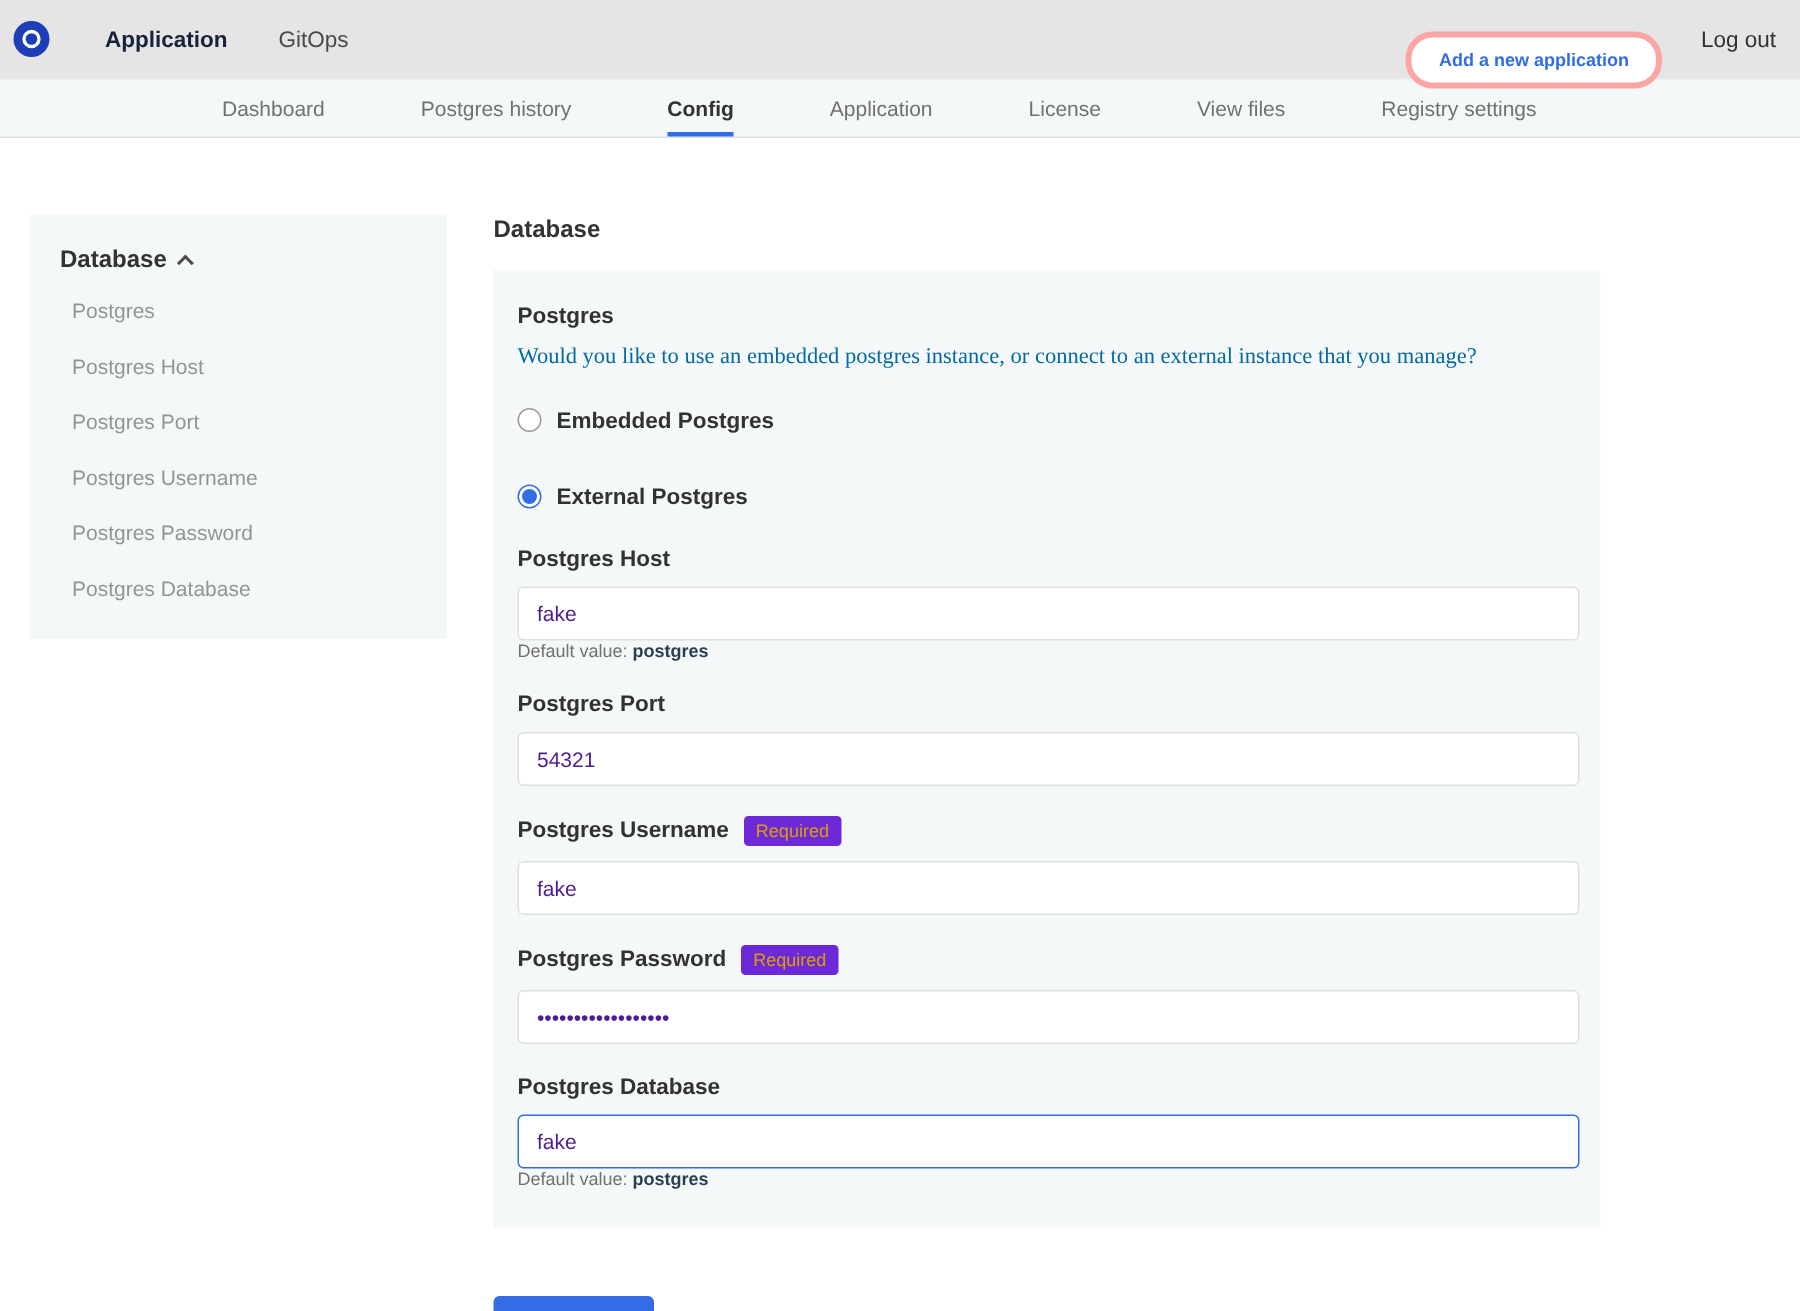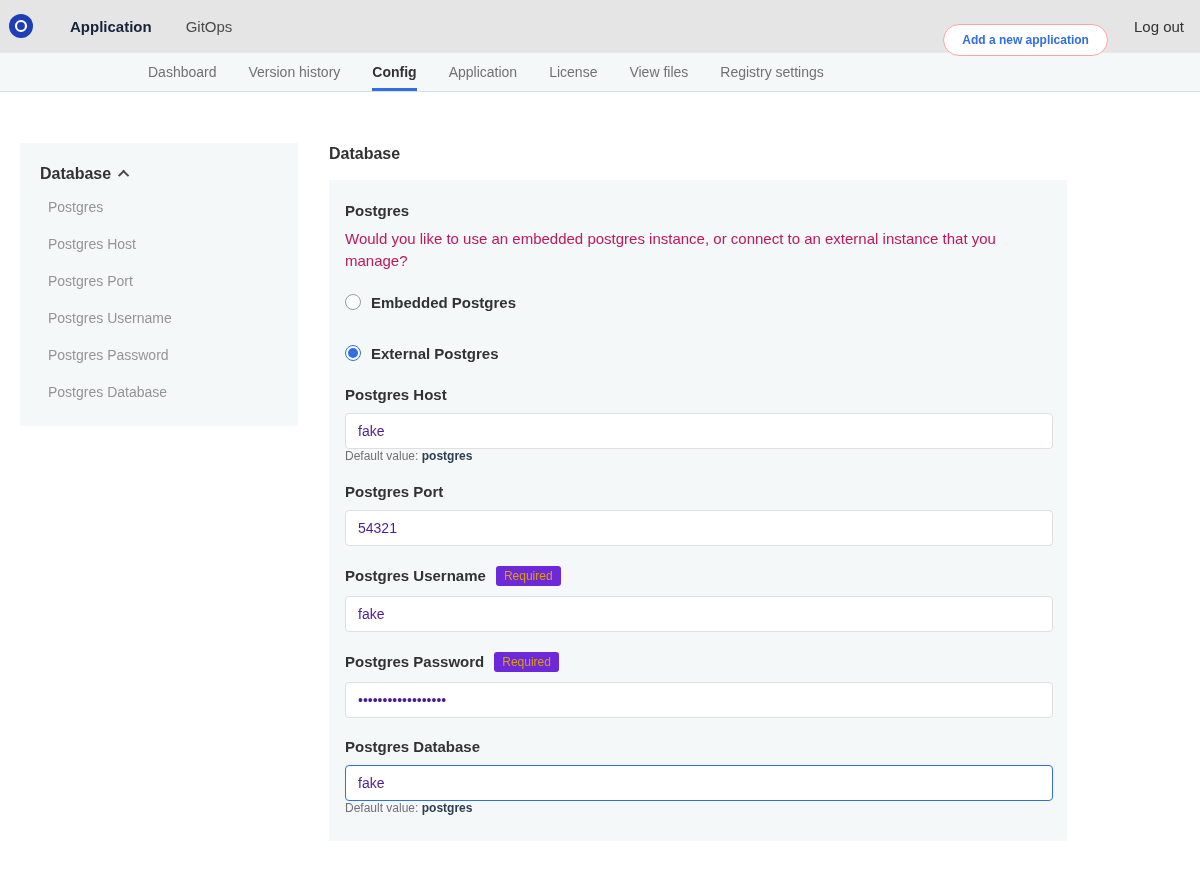--- a/index.html
+++ b/index.html
@@ -14,31 +14,31 @@
   
   .topnav {
     height:52px; display:flex; align-items:center;
     padding:0 16px 0 8px; background:#e5e5e5;
   }
   .logo { width:26px; height:26px; margin-right:34px; display:flex; align-items:center; }
   .top-tab { font-size:15px; margin-right:30px; cursor:pointer; color:#4a4a4a; padding:6px 2px; }
   .top-tab.active { color:#17233a; font-weight:600; }
   .topnav .spacer { flex:1; }
   .add-app-btn {
-    border:1px solid #fca5a5; color:#326de6; background:#fff;
+    border:4px solid #fca5a5; color:#326de6; background:#fff;
     font-family:inherit; font-size:12px; font-weight:bold;
     padding:8px 18px; border-radius:18px; cursor:pointer; margin-right:26px;margin-top:28px;
   }
   .logout { font-size:15px; color:#323232; cursor:pointer; }
 
   
   .subnav {
     height:40px; background:#f5f8f9;
     border-top:1px solid #e6eaec; border-bottom:1px solid #d9dfe2;
-    display:flex; align-items:stretch; padding-left:148px; gap:32px;
+    display:flex; align-items:stretch; padding-left:148px; gap:64px;
     font-size:14px; color:#717171;
   }
   .subnav-item { display:flex; align-items:center; cursor:pointer; border-bottom:3px solid transparent; padding-top:3px; }
   .subnav-item.active { color:#323232; font-weight:600; border-bottom-color:#326de6; }
 
   
   .content { display:flex; align-items:flex-start; margin-top:51px; }
 
   .sidebar {
     margin-left:20px; width:278px; background:#f5f8f9;
@@ -56,21 +56,21 @@
   .sidebar-list li {
     font-size:14px; color:#949494; margin-bottom:21px; cursor:pointer;
   }
   .sidebar-list li:last-child { margin-bottom:0; }
 
   .main { margin-left:31px; width:738px; flex:none; }
   .section-title { font-size:16px; font-weight:bold; margin:2px 0 17px 0; }
 
   .panel { background:#f5f8f9; padding:22px 14px 26px 16px; }
   .group-title { font-size:15px; font-weight:bold; margin-bottom:9px; }
-  .group-desc { font-size:15px; color:#be185d; line-height:1.45; margin-bottom:22px; }
+  .group-desc { font-size:15px; color:#0369a1; line-height:1.45; margin-bottom:22px;font-family:Liberation Serif, serif; }
 
   .radio-row { display:flex; gap:34px; margin-bottom:24px;flex-direction:column; }
   .radio-opt { display:flex; align-items:center; gap:10px; font-size:15px; font-weight:600; cursor:pointer; }
   .radio-dot {
     width:16px; height:16px; border-radius:50%; background:#fff;
     border:1px solid #9b9b9b; position:relative; flex:none;
   }
   .radio-dot.sel { border-color:#326de6; }
   .radio-dot.sel::after {
     content:""; position:absolute; left:2px; top:2px; right:2px; bottom:2px;
@@ -111,21 +111,21 @@
   </span>
   <span class="top-tab active">Application</span>
   <span class="top-tab">GitOps</span>
   <span class="spacer"></span>
   <button class="add-app-btn">Add a new application</button>
   <span class="logout">Log out</span>
 </header>
 
 <nav class="subnav">
   <span class="subnav-item">Dashboard</span>
-  <span class="subnav-item">Version history</span>
+  <span class="subnav-item">Postgres history</span>
   <span class="subnav-item active">Config</span>
   <span class="subnav-item">Application</span>
   <span class="subnav-item">License</span>
   <span class="subnav-item">View files</span>
   <span class="subnav-item">Registry settings</span>
 </nav>
 
 <div class="content">
 
   <aside class="sidebar">

